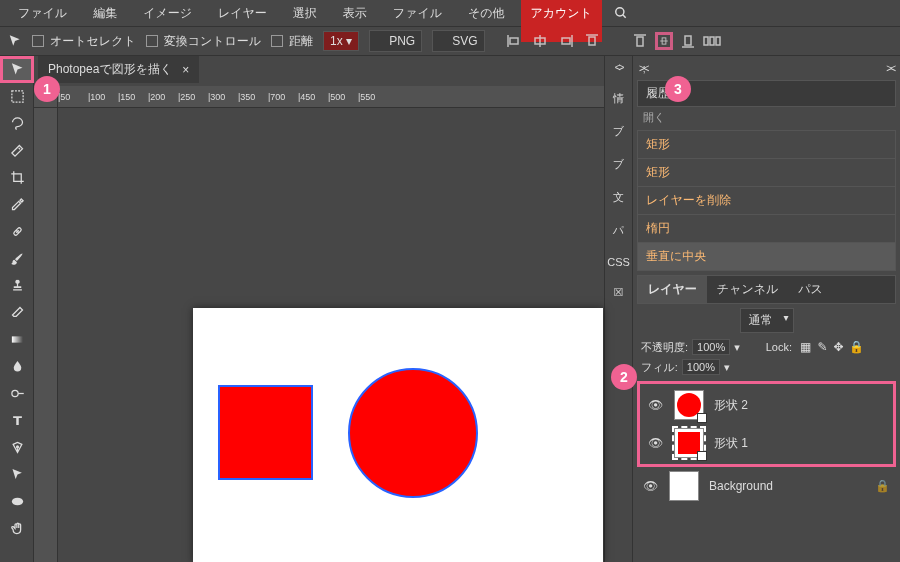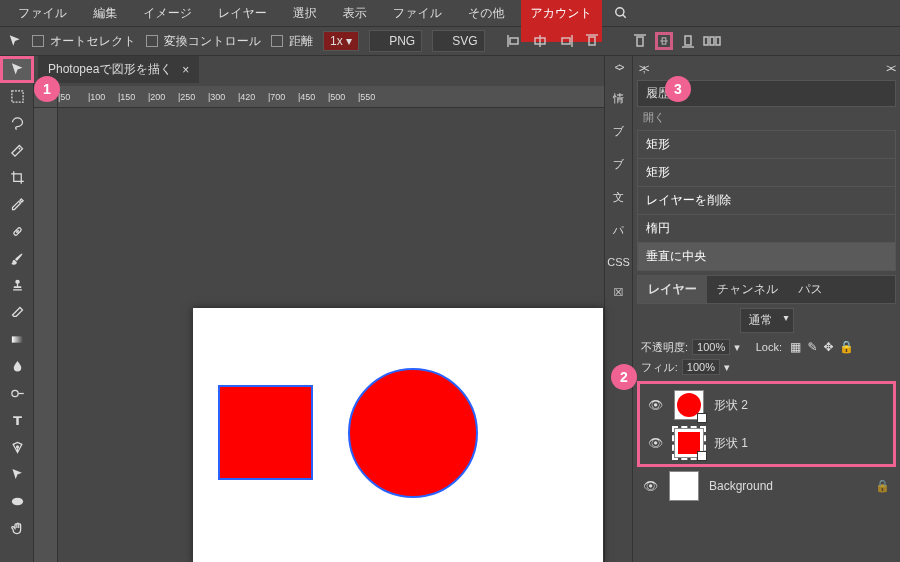--- a/index.html
+++ b/index.html
@@ -41,21 +41,21 @@
 .shape-sq { position: absolute; left: 25px; top: 77px; width: 95px; height: 95px; background: #ff0000; border: 2px solid #2962ff; }
 .shape-circ { position: absolute; left: 155px; top: 60px; width: 130px; height: 130px; background: #ff0000; border: 2px solid #2962ff; border-radius: 50%; }
 
 .sidecol { width: 28px; background: #474747; border-left: 1px solid #333; display: flex; flex-direction: column; align-items: center; padding-top: 6px; gap: 18px; font-size: 11px; }
 .sidecol .expand { font-size: 10px; letter-spacing: -2px; }
 
 .panels { width: 268px; background: #484848; border-left: 1px solid #333; display: flex; flex-direction: column; }
 .pnl-top { display: flex; align-items: center; height: 24px; padding: 0 6px; justify-content: space-between; font-size: 10px; letter-spacing: -2px;}
 .history-head { background: #3a3a3a; border: 1px solid #555; padding: 4px 8px; display: flex; align-items: center; gap: 6px; margin: 0 4px; }
 .history-list { border: 1px solid #555; margin: 2px 4px 4px 4px; }
-.hist-item { padding: 5px 8px; border-bottom: 1px solid #555; color: #ffffff; }
+.hist-item { padding: 5px 8px; border-bottom: 1px solid #555; color: #fdba74; }
 .hist-item:last-child { border-bottom: none; background: #5a5a5a; }
 
 .layer-tabs { display: flex; background: #3a3a3a; margin: 0 4px; border: 1px solid #555; }
 .layer-tab { padding: 5px 10px; cursor: pointer; }
 .layer-tab.active { background: #525252; font-weight: bold; }
 
 .blend-row { display: flex; align-items: center; padding: 4px 8px; justify-content: center; }
 .blend-sel { background: #3a3a3a; border: 1px solid #555; padding: 3px 20px 3px 8px; position: relative; }
 .blend-sel:after { content: "▾"; position: absolute; right: 4px; top: 3px; font-size: 10px; }
 
@@ -300,21 +300,21 @@
       </div>
     </div>
     <div class="ruler-corner">&gt;&lt;</div>
     <div class="ruler-top" id="ruler-top">
         <span>|50</span>
         <span>|100</span>
         <span>|150</span>
         <span>|200</span>
         <span>|250</span>
         <span>|300</span>
-        <span>|420</span>
+        <span>|350</span>
         <span>|700</span>
         <span>|450</span>
         <span>|500</span>
         <span>|550</span>
       </div>
     <div class="ruler-left"></div>
     <div class="canvas-view">
       <div class="artboard">
         <div class="shape-sq"></div>
         <div class="shape-circ"></div>
@@ -356,21 +356,21 @@
       <span class="layer-tab">チャンネル</span>
       <span class="layer-tab">パス</span>
     </div>
     <div class="blend-row">
       <span class="blend-sel">通常</span>
     </div>
     <div class="opac-row">
       <span>不透明度:</span>
       <span class="val-box">100%</span>
       <span>▾</span>
-      <span style="margin-left:12px">Lock:</span>
+      <span style="margin-left:22px">Lock:</span>
       <span class="lock-icons">
         <span>▦</span>
         <span>✎</span>
         <span>✥</span>
         <span>🔒</span>
       </span>
     </div>
     <div class="fill-row">
       <span>フィル:</span>
       <span class="val-box">100%</span>

